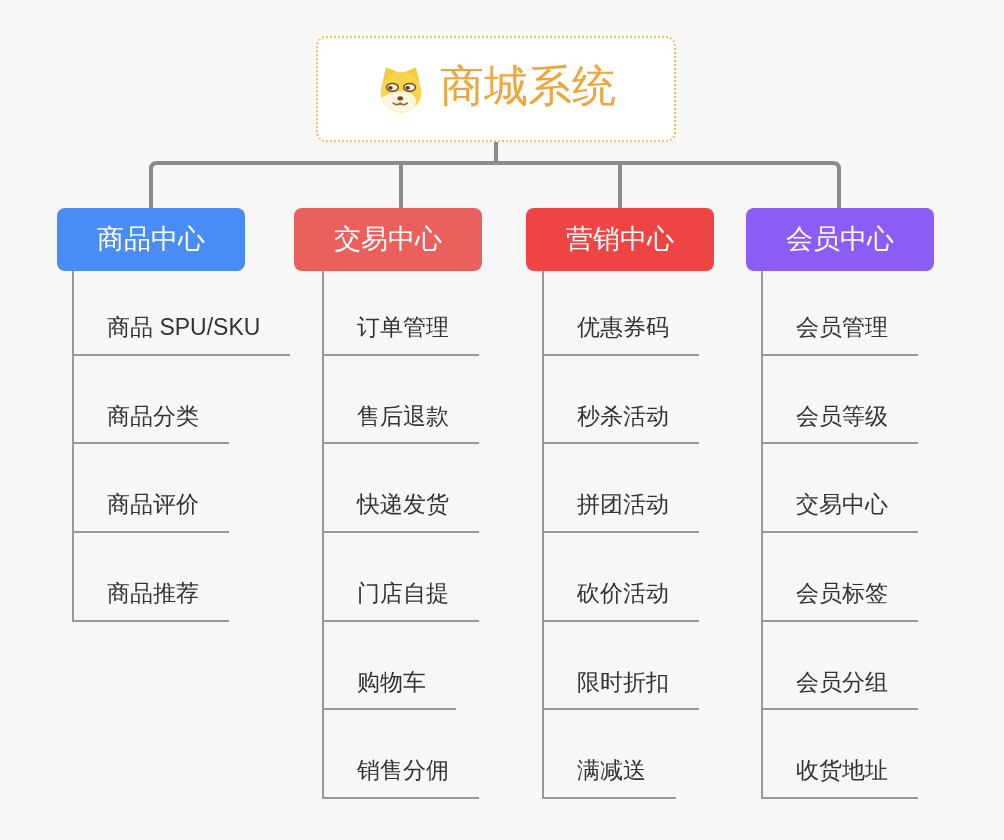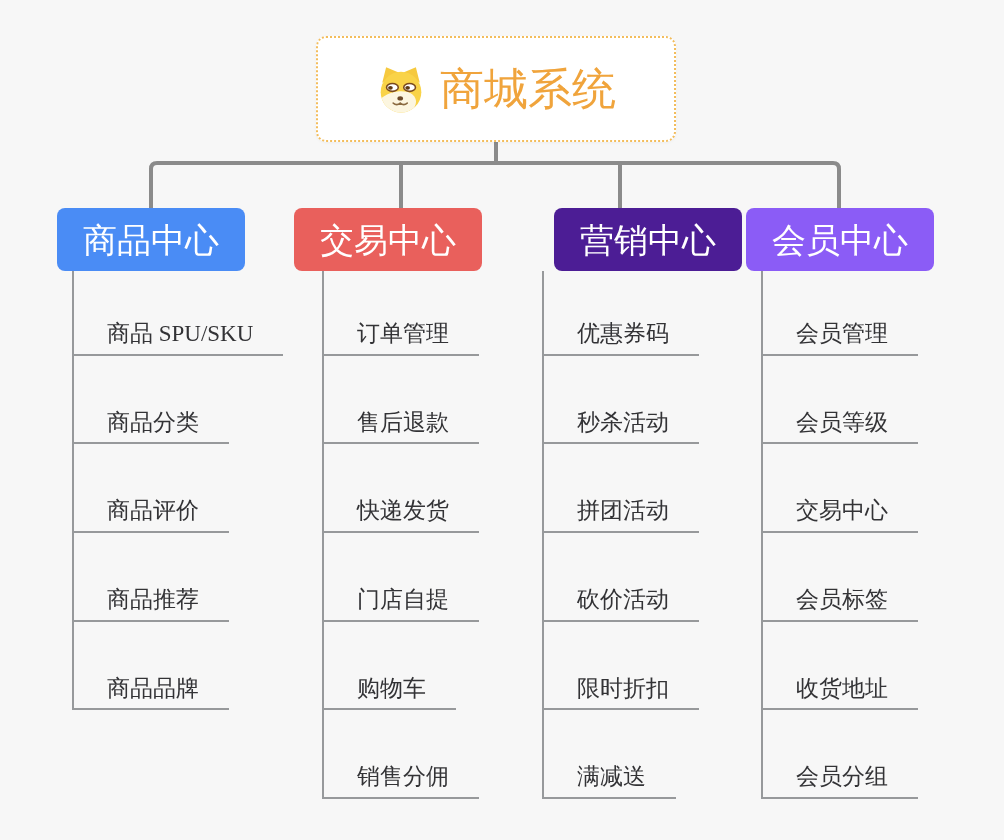--- a/index.html
+++ b/index.html
@@ -18,43 +18,44 @@
     overflow:hidden;
   }
   .connectors{position:absolute;left:0;top:0;width:1004px;height:840px;}
   .root-node{
     position:absolute;left:316px;top:36px;width:360px;height:106px;
     background:#FFFFFF;
     border:2px dotted var(--root-border-color);
     border-radius:10px;
     display:flex;align-items:center;justify-content:center;gap:14px;
     box-shadow:0 1px 3px rgba(0,0,0,0.04);
+    font-family:Liberation Mono, monospace;
   }
   .root-title{
     font-size:44px;line-height:1;color:var(--root-title-color);
     letter-spacing:0px;white-space:nowrap;
   }
   .dog{display:flex;align-items:center;}
   .branch-node{
     position:absolute;top:208px;width:188px;height:63px;
     border-radius:8px;
     display:flex;align-items:center;justify-content:center;
   }
-  .branch-label{color:#FFFFFF;font-size:34px;line-height:1;white-space:nowrap;}
+  .branch-label{color:#FFFFFF;font-size:27px;line-height:1;white-space:nowrap;}
   .branch-list{
     position:absolute;top:271px;
     list-style:none;
     border-left:2px solid var(--line-color);
   }
   .branch-list li{
     height:88.7px;
     width:max-content;
     border-bottom:2px solid var(--line-color);
-    padding:0 30px 6px 33px;
-    display:flex;align-items:flex-end;font-family:Liberation Serif, serif;
+    padding:0 30px 12px 33px;
+    display:flex;align-items:flex-end;
   }
   .branch-list li:first-child{height:84.5px;}
   .item-label{
     font-size:23px;color:#333336;line-height:1.2;white-space:nowrap;
   }
 </style>
 </head>
 <body>
 
 <svg class="connectors" viewBox="0 0 1004 840" xmlns="http://www.w3.org/2000/svg">
@@ -98,23 +99,20 @@
     </li>
   <li>
       <span class="item-label">商品分类</span>
     </li>
   <li>
       <span class="item-label">商品评价</span>
     </li>
   <li>
       <span class="item-label">商品推荐</span>
     </li>
-  <li>
-      <span class="item-label">商品品牌</span>
-    </li>
 </ul>
 
 <div class="branch-node" style="left: 294px; background: rgb(233, 96, 92);">
   <span class="branch-label">交易中心</span>
 </div>
 <ul class="branch-list" style="left:322px">
   <li>
       <span class="item-label">订单管理</span>
     </li>
   <li>
@@ -127,21 +125,21 @@
       <span class="item-label">门店自提</span>
     </li>
   <li>
       <span class="item-label">购物车</span>
     </li>
   <li>
       <span class="item-label">销售分佣</span>
     </li>
 </ul>
 
-<div class="branch-node" style="left: 526px; background: #4c1d95; margin-left: 28px;">
+<div class="branch-node" style="left: 526px; background: #ef4444;">
   <span class="branch-label">营销中心</span>
 </div>
 <ul class="branch-list" style="left:542px">
   <li>
       <span class="item-label">优惠券码</span>
     </li>
   <li>
       <span class="item-label">秒杀活动</span>
     </li>
   <li>
@@ -168,18 +166,18 @@
   <li>
       <span class="item-label">会员等级</span>
     </li>
   <li>
       <span class="item-label">交易中心</span>
     </li>
   <li>
       <span class="item-label">会员标签</span>
     </li>
   <li>
-      <span class="item-label">收货地址</span>
+      <span class="item-label">会员分组</span>
     </li>
   <li>
-      <span class="item-label">会员分组</span>
+      <span class="item-label">收货地址</span>
     </li>
 </ul>
 
 </body></html>

